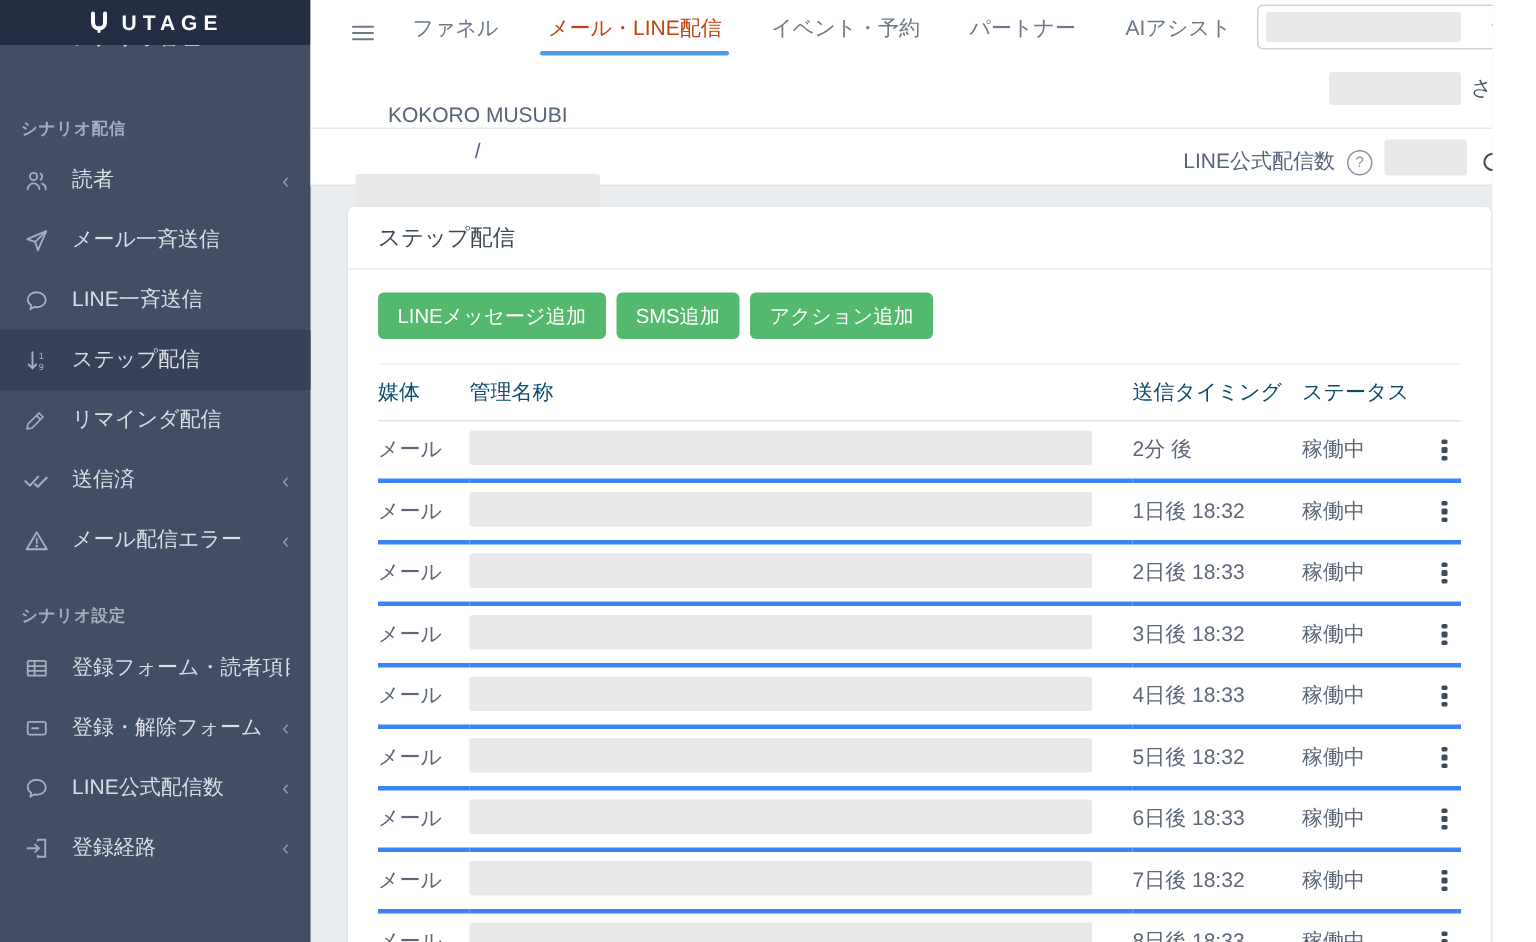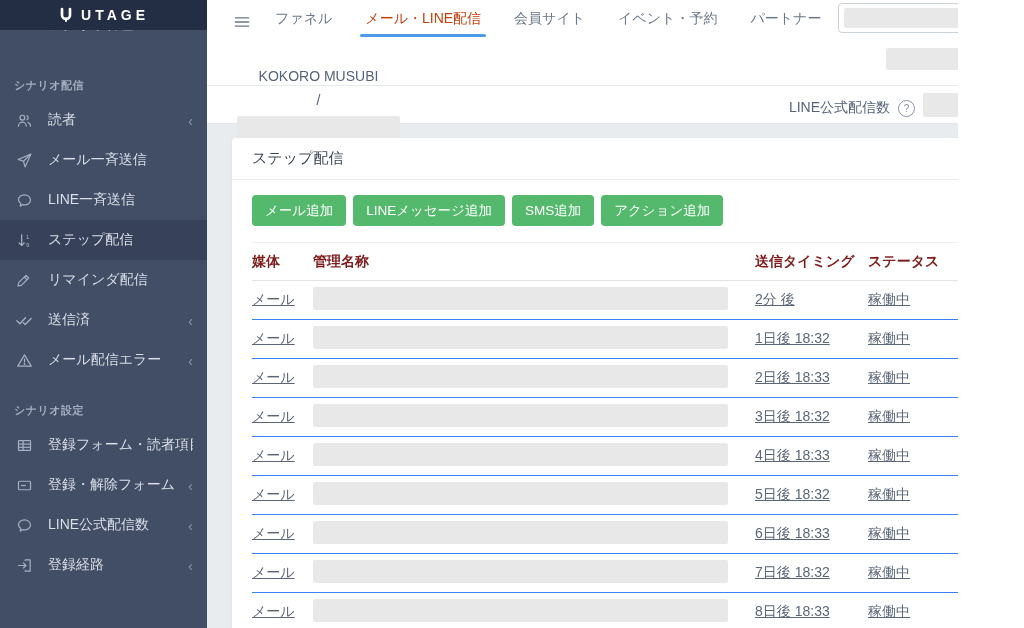--- a/index.html
+++ b/index.html
@@ -1,17 +1,17 @@
 <!DOCTYPE html>
 <html><head>
 <meta charset="utf-8">
 <style>
   html,body{margin:0;padding:0;}
   body{font-family:"Liberation Sans","DejaVu Sans",sans-serif; background:#fff;}
-  .stage{position:relative;width:958px;height:628px;overflow:hidden;background:#e9ecef;}
+  .stage{position:relative;width:958px;height:628px;overflow:hidden;background:#e9ecef;padding-left:37px;}
 
   
   .sidebar{position:absolute;left:0;top:0;width:207px;height:628px;background:#424e66;color:#d9dee7;}
   .logobar{height:30px;background:#232d44;display:flex;align-items:center;justify-content:center;gap:7px;}
   .logotext{color:#fff;font-size:14px;font-weight:bold;letter-spacing:4px;}
   .navclip{height:15px;overflow:hidden;}
   .navclip .navitem{margin-top:-25px;}
   .navitem{height:40px;display:flex;align-items:center;padding:0 14px;font-size:14px;color:#d9dee7;cursor:pointer;}
   .navitem .nico{width:20px;height:20px;margin-right:14px;color:#a7b0c2;flex:0 0 20px;display:flex;align-items:center;justify-content:center;}
   .navitem .nlabel{flex:1;white-space:nowrap;overflow:hidden;}
@@ -47,22 +47,22 @@
   .refresh{width:18px;height:18px;color:#3e4a5c;cursor:pointer;display:flex;align-items:center;justify-content:center;}
 
   .content{position:absolute;left:0;top:123px;width:817px;height:505px;}
   .card{position:absolute;left:25px;top:15px;width:762px;background:#fff;border-radius:4px;box-shadow:0 1px 2px rgba(0,0,0,.08);padding-bottom:10px;}
   .cardhead{padding:11px 20px;font-size:15px;color:#3c4858;border-bottom:1px solid #e8ebee;}
   .cardbody{padding:15px 20px 0;}
   .btnrow{display:flex;gap:7px;}
   .gbtn{background:#54b96c;color:#fff;border:none;border-radius:4px;height:31px;padding:0 13px;font-size:13.5px;font-family:inherit;cursor:pointer;white-space:nowrap;}
 
   table.steps{width:100%;border-collapse:collapse;margin-top:16px;font-size:14px;}
-  table.steps th{font-weight:bold;color:#7f1d1d;text-align:left;border-top:1px solid #eef0f2;border-bottom:1px solid #e0e4e9;height:37px;padding:0;}
-  table.steps td{color:#5b6677;border-bottom:1px solid #3b82f6;height:38px;padding:0;text-decoration:underline;}
+  table.steps th{font-weight:normal;color:#0c4a6e;text-align:left;border-top:1px solid #eef0f2;border-bottom:1px solid #e0e4e9;height:37px;padding:0;}
+  table.steps td{color:#5b6677;border-bottom:3px solid #3b82f6;height:38px;padding:0;}
   .col-media{width:61px;}
   .col-name{width:442px;}
   .col-timing{width:113px;}
   .col-status{width:84px;}
   .col-menu{width:22px;}
   .namecell .redact{width:415px;height:23px;}
 
   .redact{background:#e8e8e8;border-radius:2px;display:inline-block;}
 
   .kebab{display:flex;flex-direction:column;align-items:center;gap:2px;cursor:pointer;padding:3px 6px;margin-left:auto;}
@@ -233,21 +233,20 @@
         <span class="burger">
           <svg class="ic" width="20" height="20" viewBox="0 0 24 24" fill="none" stroke="currentColor" stroke-width="1.6" stroke-linecap="round">
               <line x1="4" y1="7" x2="20" y2="7"></line>
               <line x1="4" y1="12" x2="20" y2="12"></line>
               <line x1="4" y1="17" x2="20" y2="17"></line>
             </svg>
         </span>
         <nav class="tabs">
           <span class="tab">ファネル</span>
           <span class="tab active">メール・LINE配信</span>
-          <span class="tab">会員サイト</span>
           <span class="tab">イベント・予約</span>
           <span class="tab">パートナー</span>
           <span class="tab">AIアシスト</span>
         </nav>
         <div class="acct-select">
           <span class="redact"></span>
           <span class="selchev">
             <svg class="ic" width="12" height="12" viewBox="0 0 24 24" fill="none" stroke="currentColor" stroke-width="2" stroke-linecap="round">
                 <path d="m6 9 6 6 6-6"></path>
               </svg>
@@ -278,21 +277,20 @@
           </svg>
         </span>
       </div>
     </div>
 
     <div class="content">
       <section class="card">
         <div class="cardhead">ステップ配信</div>
         <div class="cardbody">
           <div class="btnrow">
-            <button class="gbtn">メール追加</button>
             <button class="gbtn">LINEメッセージ追加</button>
             <button class="gbtn">SMS追加</button>
             <button class="gbtn">アクション追加</button>
           </div>
 
           <table class="steps">
             <thead>
               <tr>
                 <th class="col-media">媒体</th>
                 <th class="col-name">管理名称</th>

